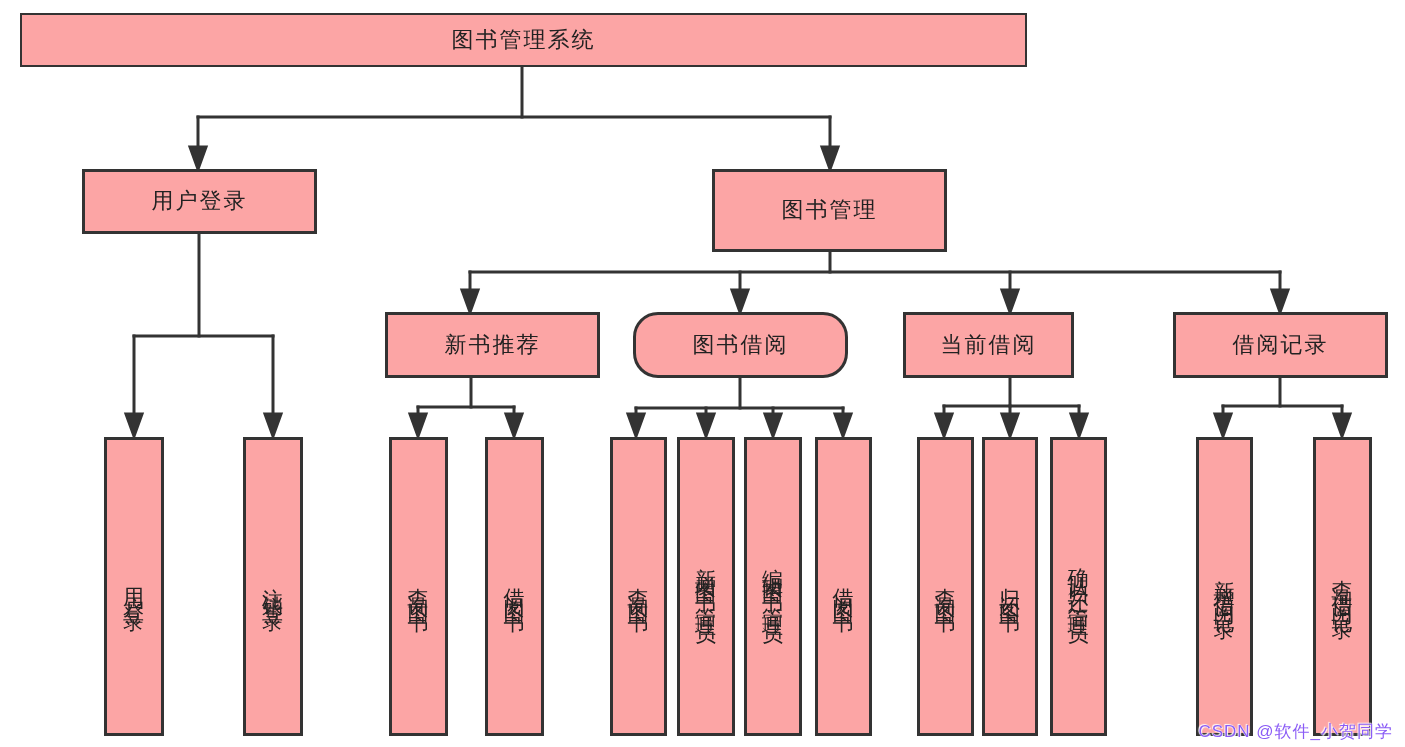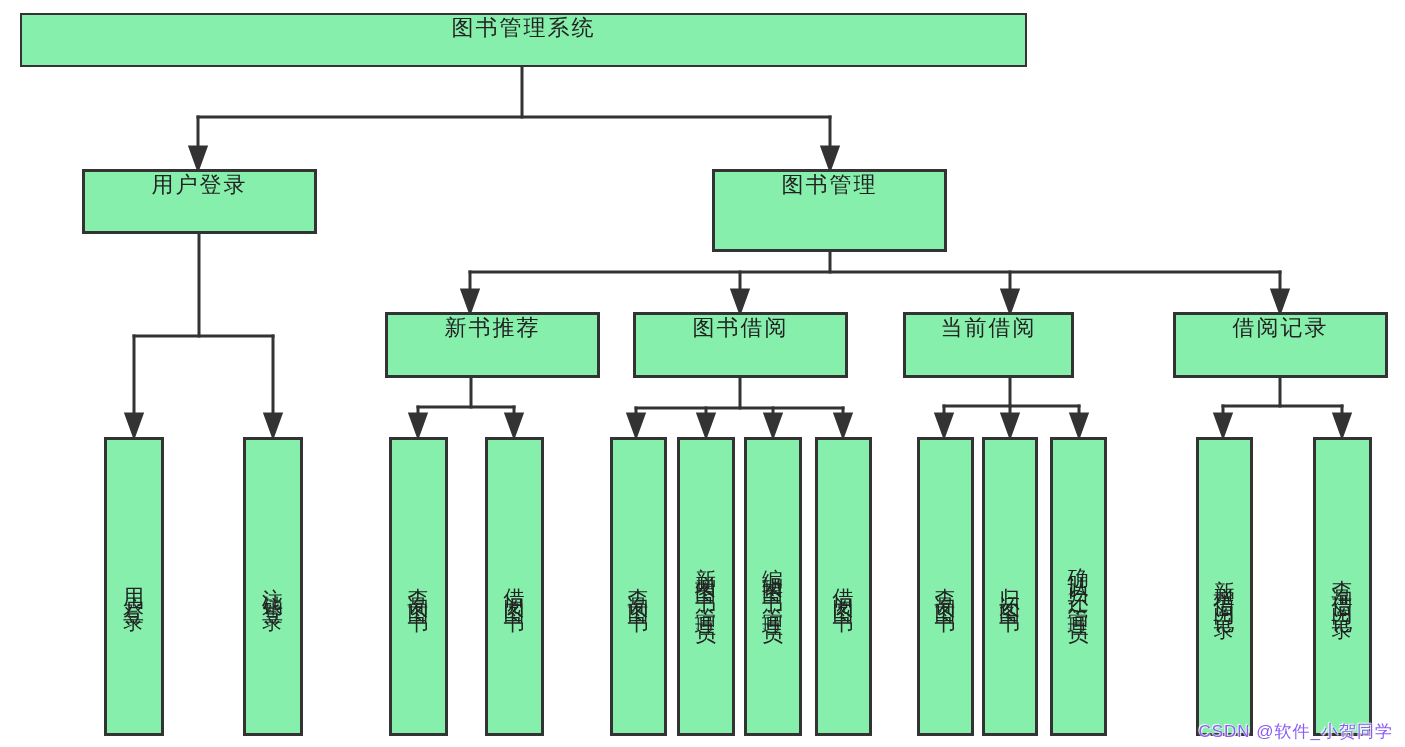--- a/index.html
+++ b/index.html
@@ -14,22 +14,23 @@
   }
   #wires {
     position: absolute;
     left: 0; top: 0;
     width: 1405px; height: 747px;
   }
   .node {
     position: absolute;
     box-sizing: border-box;
     border: 3px solid #333333;
-    background: #86efac;
+    background: #fca5a5;
     display: flex;
+    align-items: center;
     justify-content: center;
     text-align: center;
   }
   .node.hbox {
     font-size: 22px;
     letter-spacing: 2px;
     line-height: 1.2;
   }
   .node.root { border-width: 2.5px; }
   .node.vbox { }
@@ -144,21 +145,21 @@
   <div class="node hbox" style="left:82px; top:169px; width:235px; height:65px;">
     <span class="hlabel">用户登录</span>
   </div>
   <div class="node hbox" style="left:712px; top:169px; width:235px; height:83px;">
     <span class="hlabel">图书管理</span>
   </div>
 
   <div class="node hbox" style="left:363px; top:312px; width:215px; height:66px;margin-left:22px;">
     <span class="hlabel">新书推荐</span>
   </div>
-  <div class="node hbox" style="left:633px; top:312px; width:215px; height:66px;">
+  <div class="node hbox" style="left:633px; top:312px; width:215px; height:66px;border-radius:25px;">
     <span class="hlabel">图书借阅</span>
   </div>
   <div class="node hbox" style="left:903px; top:312px; width:171px; height:66px;">
     <span class="hlabel">当前借阅</span>
   </div>
   <div class="node hbox" style="left:1173px; top:312px; width:215px; height:66px;">
     <span class="hlabel">借阅记录</span>
   </div>
 
   <div class="node vbox" style="left:104px; top:437px; width:60px; height:299px;">

